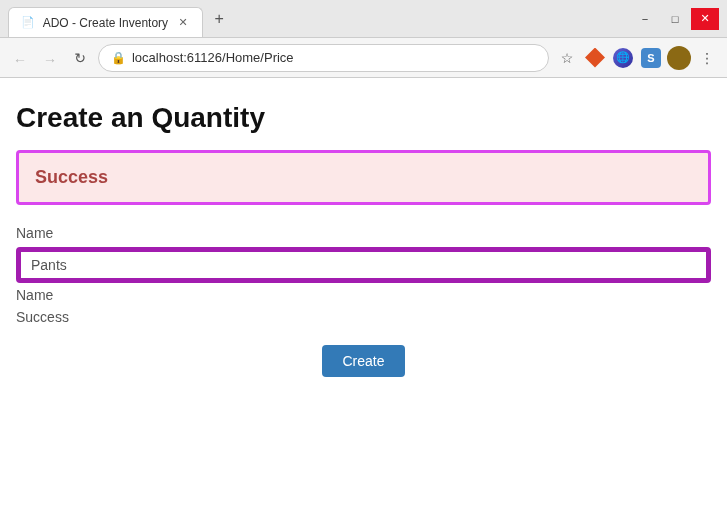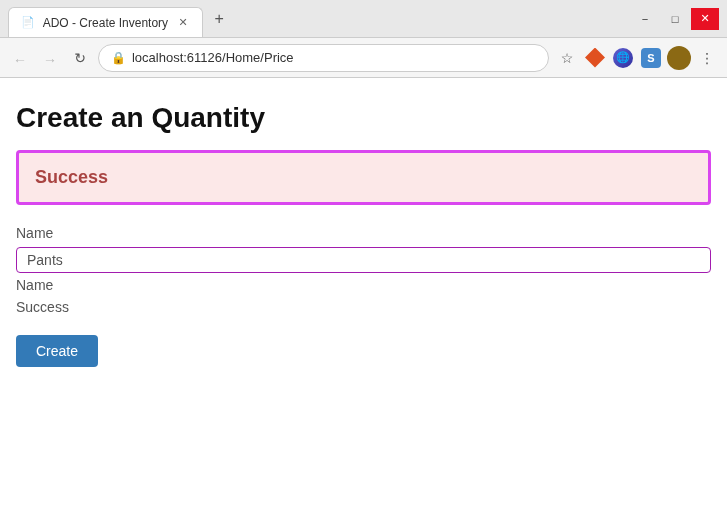--- a/index.html
+++ b/index.html
@@ -220,31 +220,31 @@
 
     .form-label {
       display: block;
       font-size: 14px;
       color: #555;
       margin-bottom: 6px;
     }
 
     .form-input {
       width: 100%;
-      height: 26px;
-      border: 1px solid #a21caf;
+      height: 36px;
+      border: 5px solid #a21caf;
       border-radius: 4px;
       padding: 0 10px;
       font-size: 14px;
       color: #555;
     }
 
     .form-footer {
       display: flex;
-      justify-content: flex-start;
+      justify-content: center;
       margin-top: 20px;
     }
 
     .create-btn {
       background: #337ab7;
       color: white;
       border: none;
       border-radius: 4px;
       padding: 8px 20px;
       font-size: 14px;

